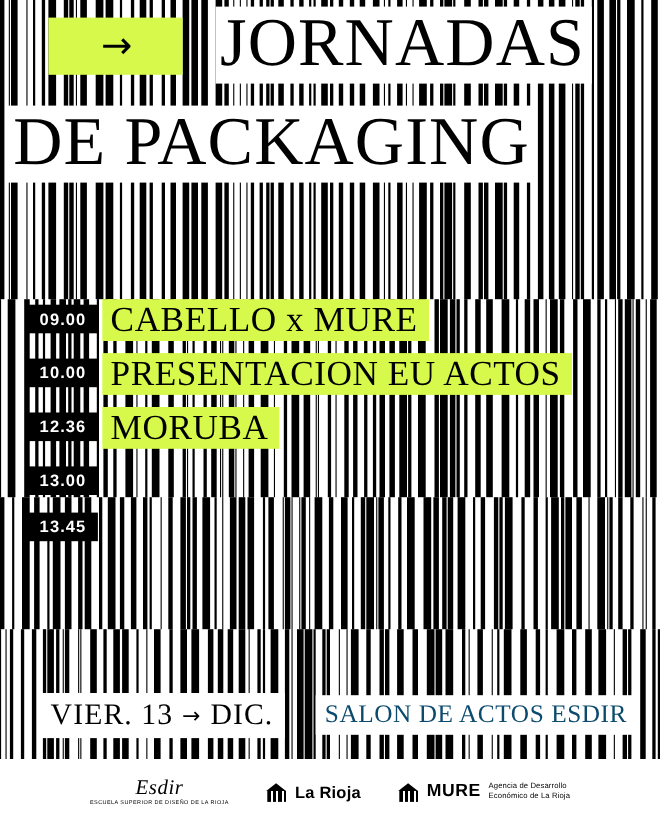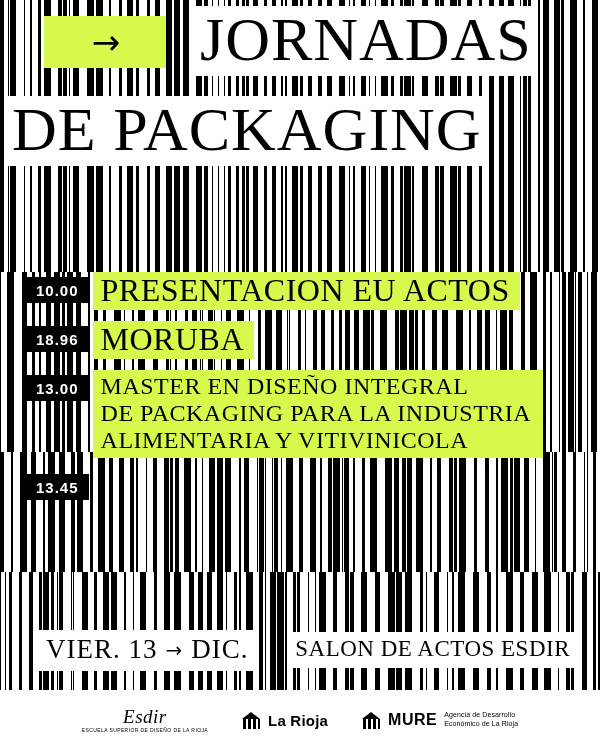--- a/index.html
+++ b/index.html
@@ -185,21 +185,21 @@
     font-size: 20px;
   }
   .venue-box {
     position: absolute;
     right: 22px;
     top: 2px;
     background: #ffffff;
     font-family: "Liberation Serif", serif;
     font-size: 23px;
     letter-spacing: 0.5px;
-    color: #000000;
+    color: #0c4a6e;
     padding: 4px 8px 6px 8px;
     white-space: nowrap;
   }
 
   
   .logos {
     position: absolute;
     left: 0;
     top: 690px;
     width: 600px;
@@ -578,39 +578,38 @@
   <div class="title-area">
     <div class="arrow-box">
       <span class="arrow-glyph">→</span>
     </div>
     <div class="t-line t1">JORNADAS</div>
     <div class="t-line t2">DE PACKAGING</div>
   </div>
 
   <div class="schedule">
 
+    <div class="row ind-0">
+      <div class="time">09.00</div>
+      <div class="title-hl">CABELLO x MURE</div>
+    </div>
 
     <div class="row ind-1">
       <div class="time">10.00</div>
       <div class="title-hl">PRESENTACION EU ACTOS</div>
     </div>
 
     <div class="row ind-2">
-      <div class="time">18.96</div>
+      <div class="time">12.36</div>
       <div class="title-hl">MORUBA</div>
     </div>
 
 
     <div class="row ind-4">
       <div class="time">13.00</div>
-      <div class="title-hl multi">
-        <span class="ln">MASTER EN DISEÑO INTEGRAL</span>
-        <span class="ln">DE PACKAGING PARA LA INDUSTRIA</span>
-        <span class="ln">ALIMENTARIA Y VITIVINICOLA</span>
-      </div>
     </div>
 
     <div class="row ind-5">
       <div class="time">13.45</div>
     </div>
 
   </div>
 
   <div class="footer-line">
     <div class="date-box">

